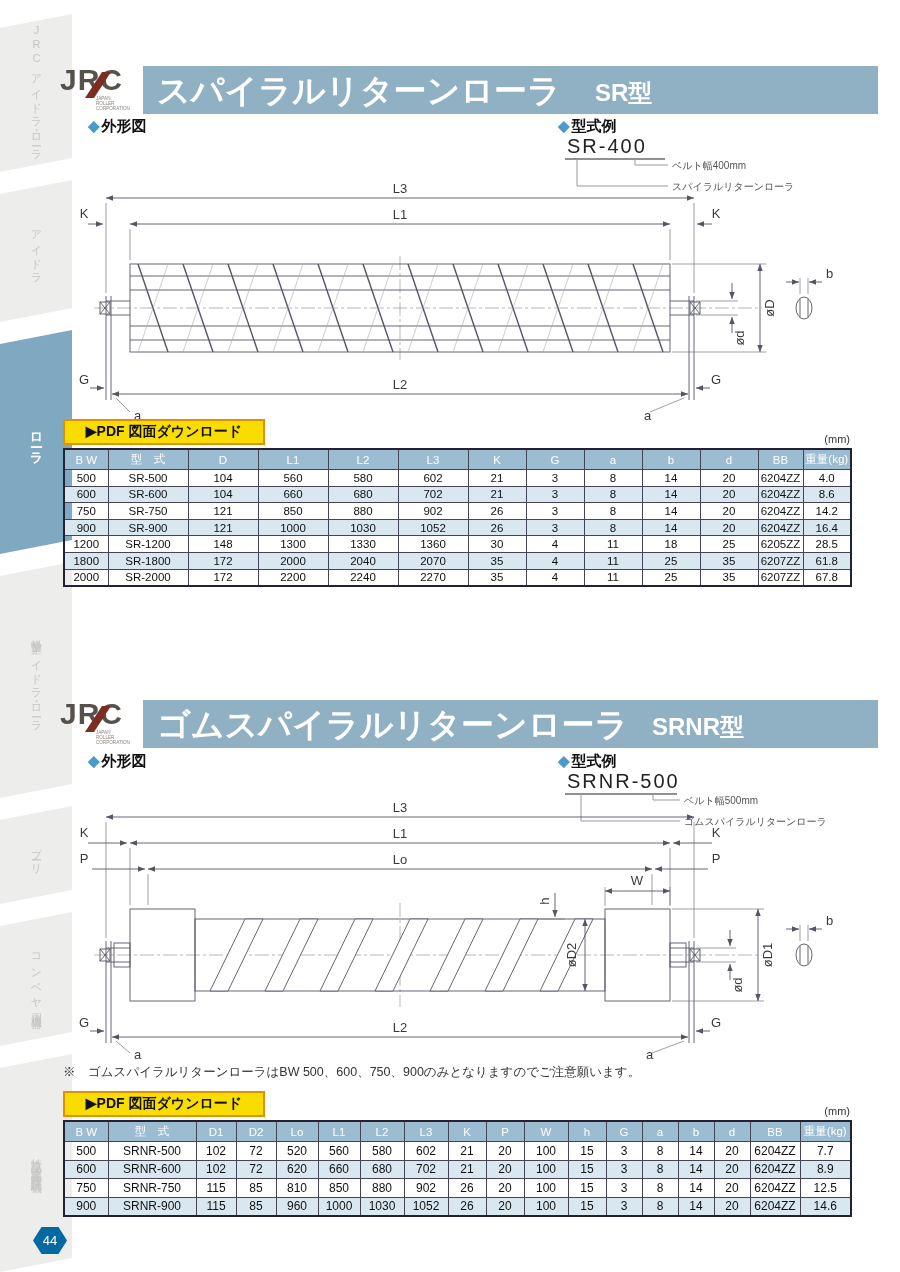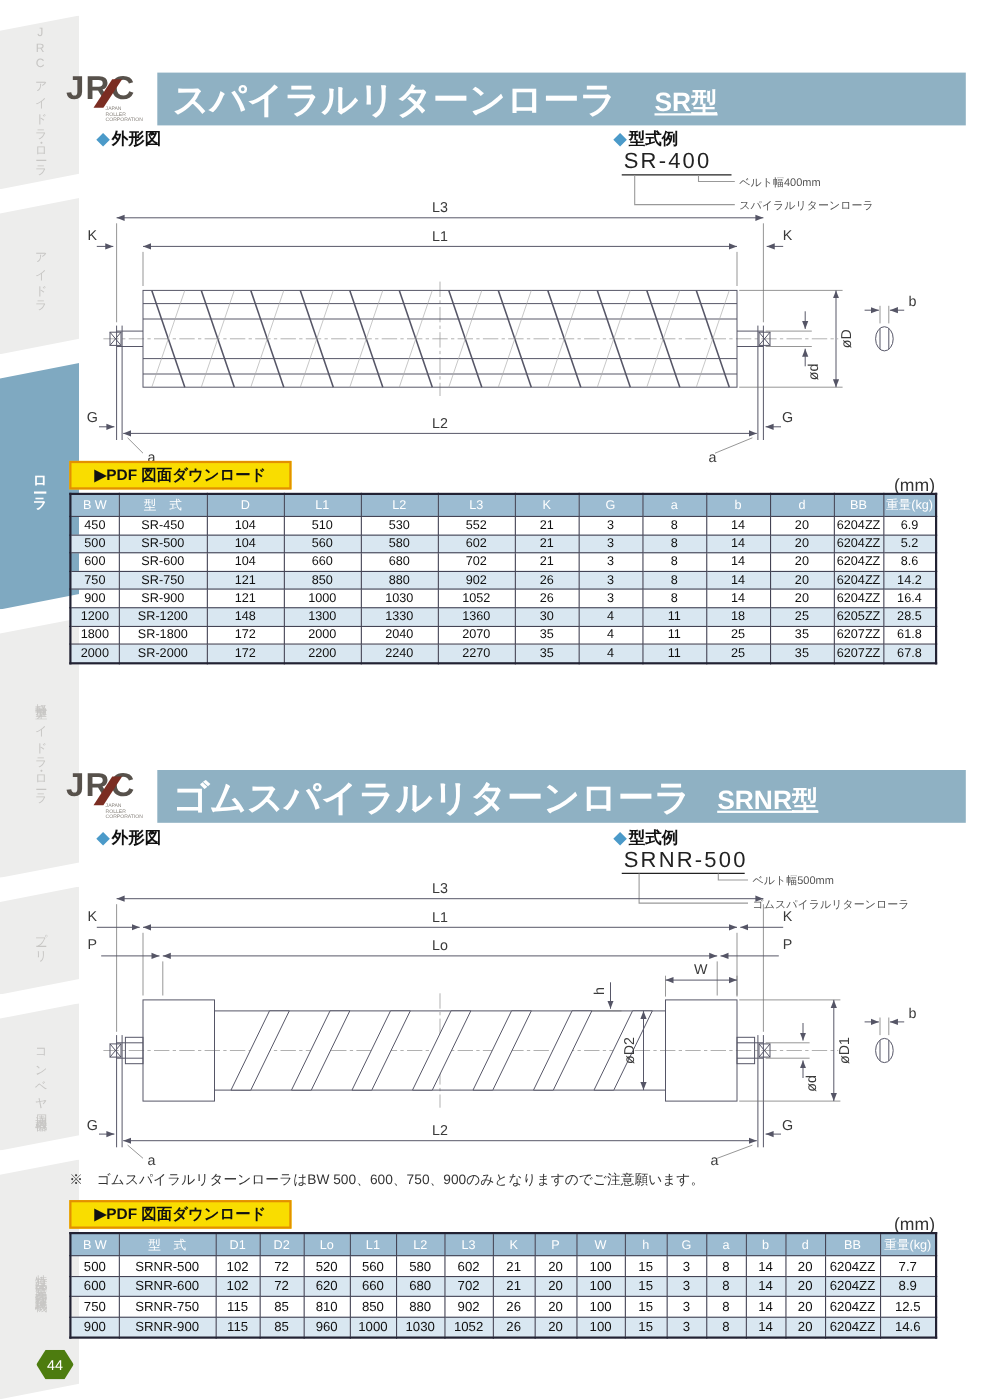--- a/index.html
+++ b/index.html
@@ -10,44 +10,44 @@
        display:flex;align-items:center;justify-content:center;
        writing-mode:vertical-rl;text-orientation:upright;
        font-size:11px;letter-spacing:2px;color:#c7c6c4;
        clip-path:polygon(0 14px,100% 0,100% calc(100% - 14px),0 100%);}
   .tab.active{background:#7fa9c1;color:#fff;font-size:13px;font-weight:bold;}
   
   .logo{position:absolute;width:84px;height:54px;}
   
   .banner{position:absolute;left:143px;width:735px;height:48px;background:#8fb1c3;}
   .banner .title{position:absolute;left:14px;top:3px;font-size:33px;font-weight:bold;color:#fff;}
-  .banner .type{position:absolute;top:11px;font-size:24px;font-weight:bold;color:#fff;text-decoration:underline;}
+  .banner .type{position:absolute;top:11px;font-size:24px;font-weight:bold;color:#fff;}
   
   .heading{position:absolute;font-size:15px;font-weight:bold;color:#111;}
   .heading .dia{color:#4b9ac9;margin-right:2px;}
   
   .pdfbtn{position:absolute;left:63px;width:202px;height:26px;background:#f9dd00;
           border:2px solid #e39000;box-sizing:border-box;display:flex;align-items:center;
           justify-content:center;font-size:14px;font-weight:900;color:#111;cursor:pointer;}
-  .unit{position:absolute;right:50px;font-size:16px;color:#333;}
+  .unit{position:absolute;right:50px;font-size:11px;color:#333;}
   .note{position:absolute;left:63px;font-size:12.5px;color:#333;}
   
   table.spec{position:absolute;left:63px;width:787px;border-collapse:collapse;
              table-layout:fixed;font-size:12px;border:2px solid #223;}
   table.spec th{background:#9cbcd2;color:#fff;font-weight:normal;font-size:11.5px;
                 height:19px;border:1px solid #445;padding:0;margin-left:28px;}
   table.spec td{text-align:center;border:1px solid #445;padding:0;color:#111;}
   #table1 td{height:15.6px;font-size:11.5px;}
   #table2 td{height:17.5px;}
   table.spec tbody tr:nth-child(even) td{background:#d9e7f1;}
   
   .drawing{position:absolute;left:60px;}
   .dimtext{font-size:13px;fill:#3a3a3a;}
   .callout-svg{position:absolute;}
-  .hex{position:absolute;left:33px;top:1227px;width:34px;height:27px;background:#4d7c0f;
+  .hex{position:absolute;left:33px;top:1227px;width:34px;height:27px;background:#0369a1;
        clip-path:polygon(25% 0,75% 0,100% 50%,75% 100%,25% 100%,0 50%);
        display:flex;align-items:center;justify-content:center;color:#fff;font-size:13px;}
 </style>
 </head>
 <body>
 
 <div class="tab" style="top:14px;height:158px;">
     <span>JRCアイドラ・ローラ概要</span>
   </div>
 <div class="tab" style="top:180px;height:142px;">
@@ -241,48 +241,33 @@
         <th>G</th>
         <th>a</th>
         <th>b</th>
         <th>d</th>
         <th>BB</th>
         <th>重量(kg)</th>
       </tr>
     </thead>
     <tbody>
       <tr>
-        <td>450</td>
-        <td>SR-450</td>
-        <td>104</td>
-        <td>510</td>
-        <td>530</td>
-        <td>552</td>
-        <td>21</td>
-        <td>3</td>
-        <td>8</td>
-        <td>14</td>
-        <td>20</td>
-        <td>6204ZZ</td>
-        <td>6.9</td>
-      </tr>
-      <tr>
         <td>500</td>
         <td>SR-500</td>
         <td>104</td>
         <td>560</td>
         <td>580</td>
         <td>602</td>
         <td>21</td>
         <td>3</td>
         <td>8</td>
         <td>14</td>
         <td>20</td>
         <td>6204ZZ</td>
-        <td>5.2</td>
+        <td>4.0</td>
       </tr>
       <tr>
         <td>600</td>
         <td>SR-600</td>
         <td>104</td>
         <td>660</td>
         <td>680</td>
         <td>702</td>
         <td>21</td>
         <td>3</td>

